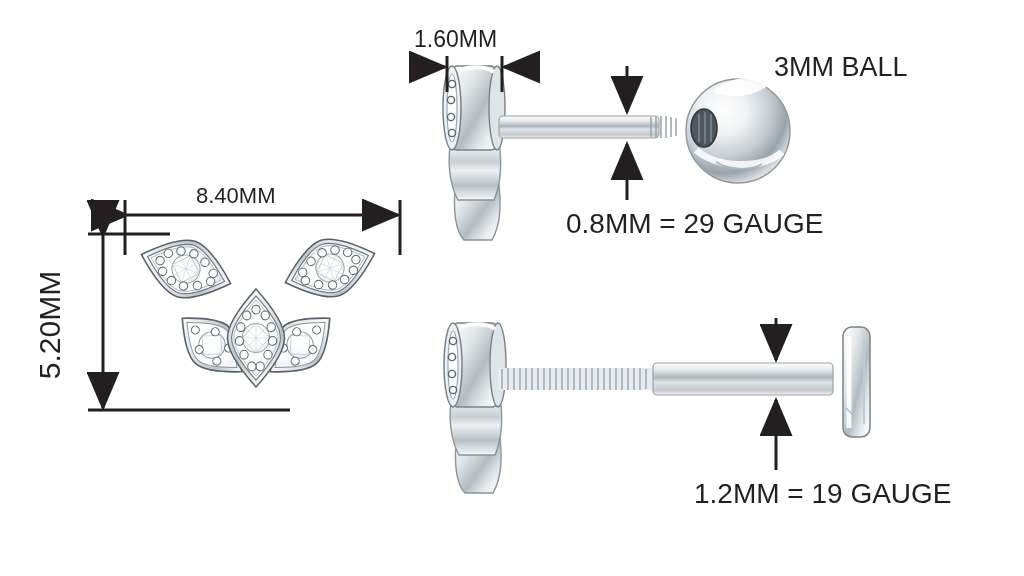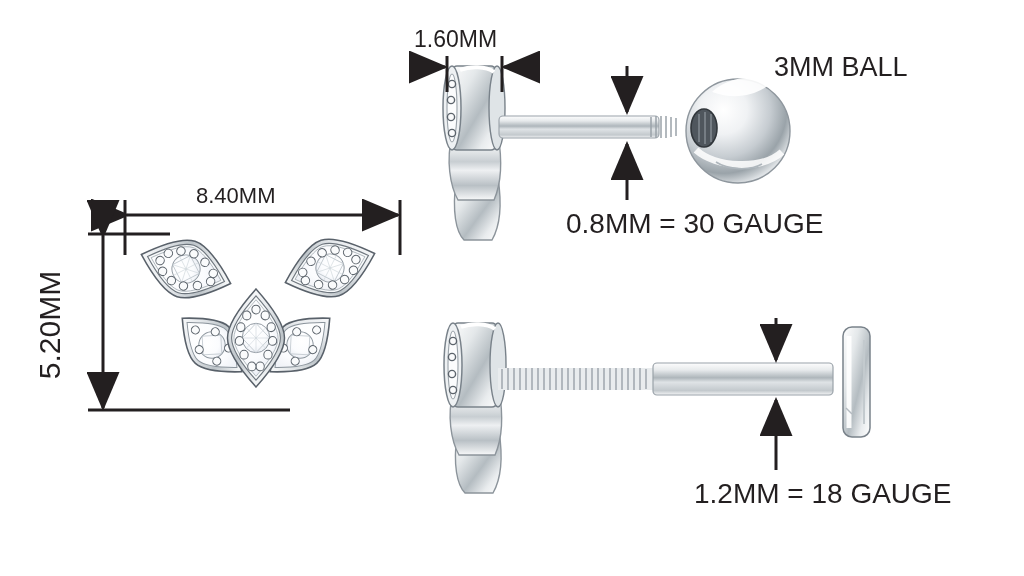--- a/index.html
+++ b/index.html
@@ -310,17 +310,17 @@
   </svg>
 
   <div class="dimtext" id="label-width">8.40MM</div>
 
   <div class="dimtext" id="label-height">5.20MM</div>
 
   <div class="dimtext" id="label-rim">1.60MM</div>
 
   <div class="dimtext" id="label-ball">3MM BALL</div>
 
-  <div class="dimtext" id="label-gauge21">0.8MM = 30 GAUGE</div>
-
-  <div class="dimtext" id="label-gauge18">1.2MM = 18 GAUGE</div>
+  <div class="dimtext" id="label-gauge21">0.8MM = 29 GAUGE</div>
+
+  <div class="dimtext" id="label-gauge18">1.2MM = 19 GAUGE</div>
 
 </div>
 
 </body></html>

